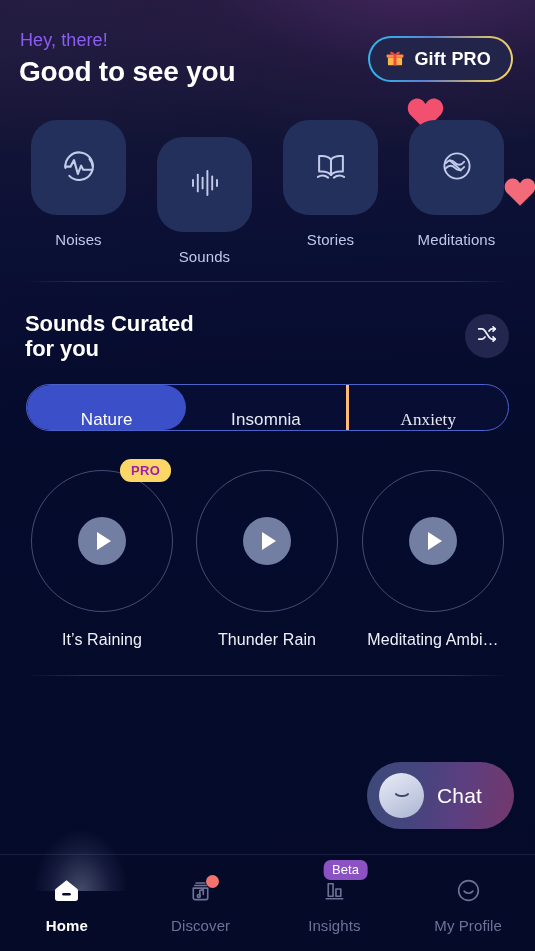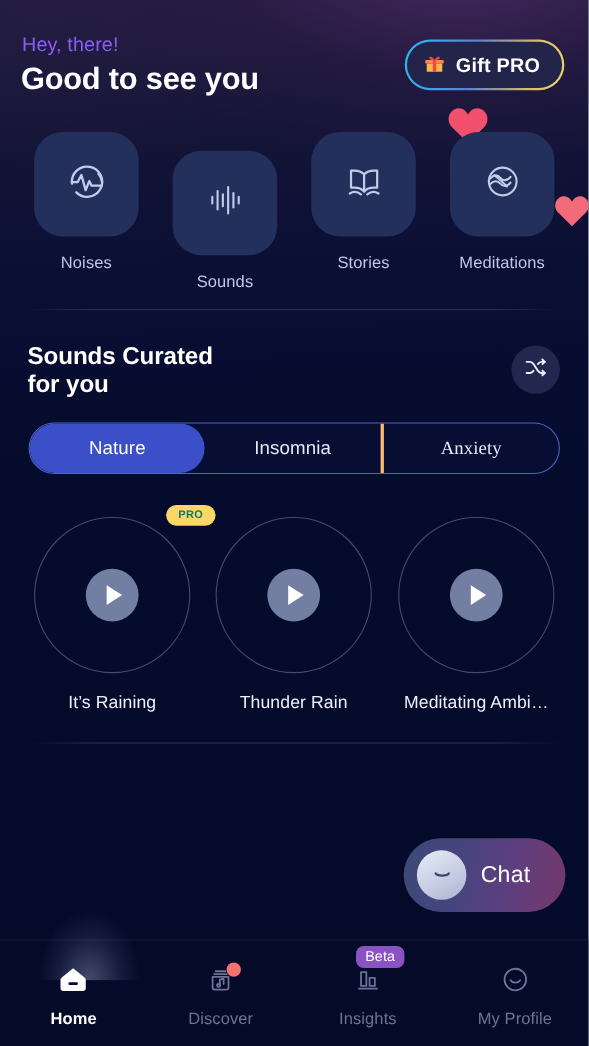--- a/index.html
+++ b/index.html
@@ -83,21 +83,21 @@
 
   
   .segs {
     position:absolute; left:26px; top:384px;
     width:483px; height:47px;
     border:1px solid #4a63c8; border-radius:24px;
     display:flex; overflow:hidden;
     background:#080e33;
   }
   .seg {
-    flex:1 1 0; display:flex; align-items:center; justify-content:center;
+    flex:1 1 0; display:flex; align-items:flex-end; justify-content:center;
     font-size:17px; color:#e6eaf8; letter-spacing:.1px;
   }
   .seg.active { background:#3b4fc9; color:#fff; border-radius:24px; }
   .seg.sep { border-left:3px solid #fdba74;font-family:Liberation Serif, serif; }
 
   
   .sounds { position:absolute; left:0; top:470px; width:535px; height:180px; }
   .sound { position:absolute; width:142px; text-align:center; }
   .sound:nth-child(1){ left:31px; } .sound:nth-child(2){ left:196px; }
   .sound:nth-child(3){ left:362px; }
@@ -112,23 +112,23 @@
     display:flex; align-items:center; justify-content:center;
   }
   .sound .play .tri {
     width:0; height:0; margin-left:4px;
     border-left:14px solid #fff;
     border-top:9px solid transparent;
     border-bottom:9px solid transparent;
   }
   .pro-badge {
     position:absolute; left:88px; top:-12px;
-    background:#fcd766; color:#0f766e;
-    font-size:10px; font-weight:bold; letter-spacing:.4px;
-    padding:4px 11px; border-radius:11px;margin-left:31px;
+    background:#fcd766; color:#a21caf;
+    font-size:13px; font-weight:bold; letter-spacing:.4px;
+    padding:4px 11px; border-radius:11px;
   }
   .sound .slabel {
     margin-top:19px; font-size:16px; color:#eef1fb; letter-spacing:.1px;
     white-space:nowrap; overflow:hidden;
   }
 
   
   .chat-btn {
     position:absolute; right:21px; top:762px;
     width:147px; height:67px; border-radius:34px;

